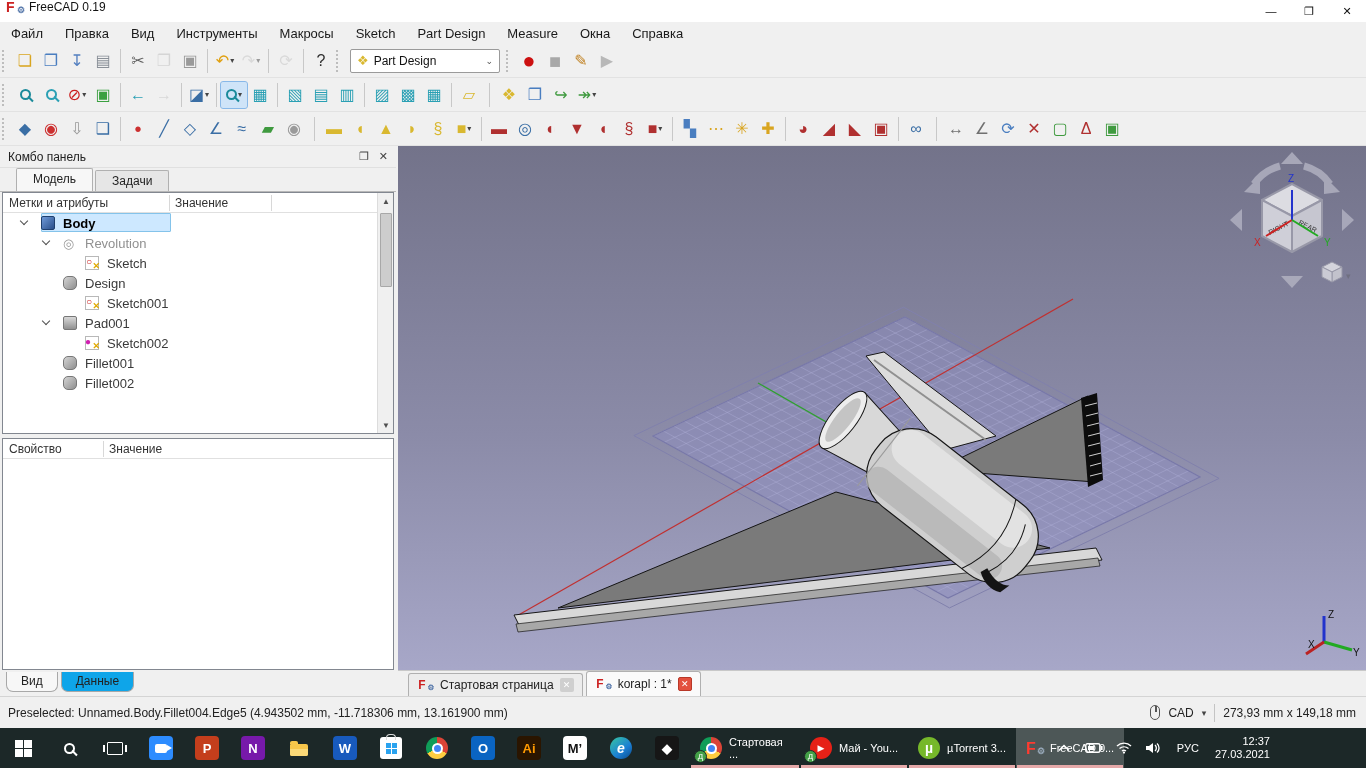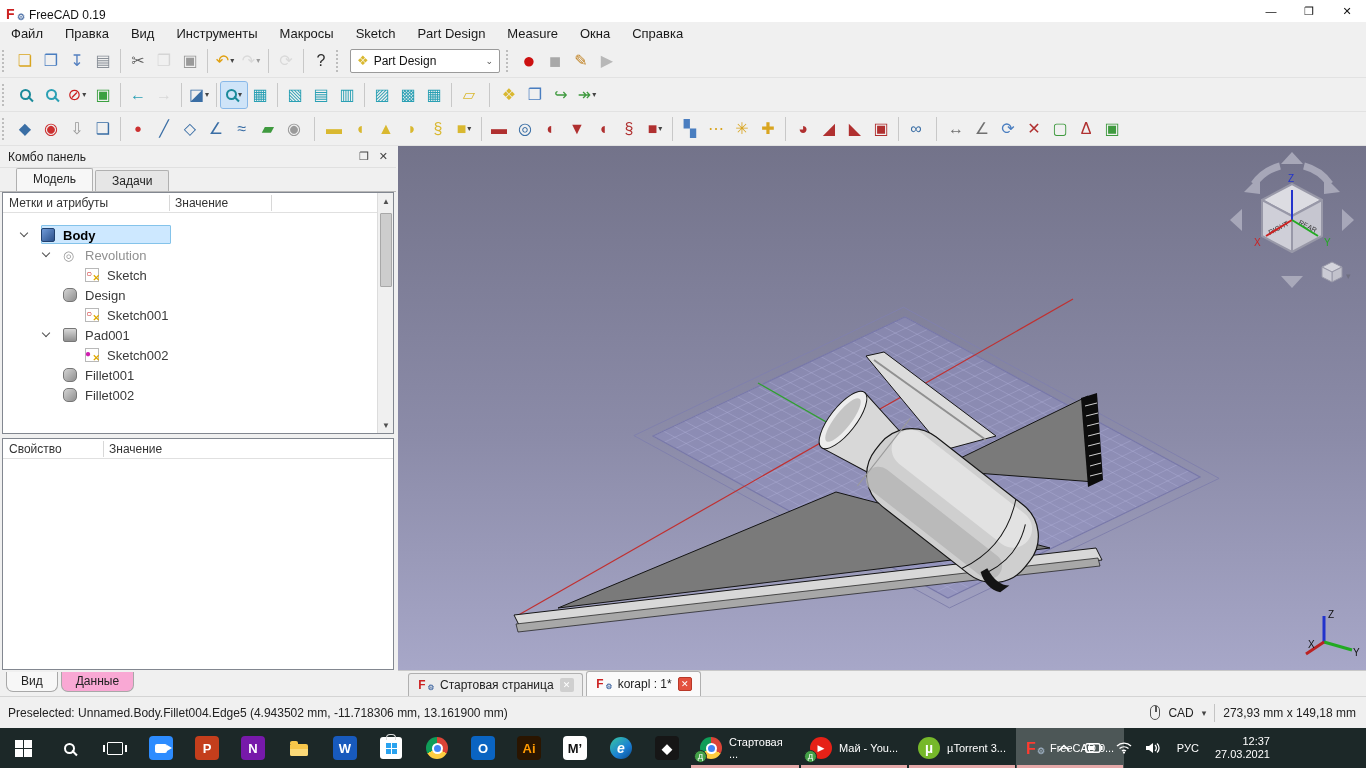--- a/index.html
+++ b/index.html
@@ -1,19 +1,19 @@
 <!DOCTYPE html>
 <html><head>
 <meta charset="utf-8">
 <style>
   * { margin:0; padding:0; box-sizing:border-box; }
   html,body { width:1366px; height:768px; overflow:hidden; font-family:"Liberation Sans", sans-serif; background:#f0f0f0; }
 
   
-  #titlebar { position:absolute; left:0; top:0; width:1366px; height:22px; background:#ffffff; display:flex; align-items:flex-end; }
+  #titlebar { position:absolute; left:0; top:0; width:1366px; height:22px; background:#ffffff; display:flex; align-items:flex-start; }
   .fc { display:inline-block; position:relative; width:17px; height:15px; font-weight:800; font-size:14px; line-height:15px; color:#cc2222; }
   .fc::before { content:"F"; }
   .fc::after { content:"⚙"; position:absolute; font-size:9px; color:#5577aa; right:-2px; bottom:-3px; }
   #titlebar .title { font-size:12px; color:#111; margin-left:6px; }
   #titlebar .fc { margin-left:6px; }
   .wincontrols { margin-left:auto; display:flex; height:22px; }
   .wincontrols span { width:38px; height:22px; display:flex; align-items:center; justify-content:center; font-size:11px; color:#111; }
 
   
   #menubar { position:absolute; left:0; top:22px; width:1366px; height:22px; background:#f0f0f0; display:flex; align-items:center; font-size:13px; color:#1a1a1a; }
@@ -43,21 +43,21 @@
   .cp-header .hic { margin-left:auto; display:flex; gap:10px; padding-right:8px; font-size:11px; color:#444; }
   .cp-tabs { position:absolute; left:0; top:22px; width:396px; height:24px; display:flex; align-items:flex-end; padding-left:16px; border-bottom:1px solid #b8b8b8; }
   .cp-tab { font-size:12px; color:#222; padding:3px 16px; border:1px solid #b0b0b0; border-bottom:none; border-radius:2px 2px 0 0; background:#e6e6e6; margin-right:2px; }
   .cp-tab.active { background:#f7f7f7; height:23px; }
   #treebox { position:absolute; left:2px; top:46px; width:392px; height:242px; background:#fff; border:1px solid #828790; overflow:hidden; }
   .cols { position:relative; height:20px; background:#fff; border-bottom:1px solid #e0e0e0; font-size:12px; color:#333; }
   .cols .c1 { position:absolute; left:6px; top:3px; }
   .cols .c2 { position:absolute; left:172px; top:3px; }
   .cols .dv1 { position:absolute; left:166px; top:2px; width:1px; height:16px; background:#d8d8d8; }
   .cols .dv2 { position:absolute; left:268px; top:2px; width:1px; height:16px; background:#d8d8d8; }
-  #tree-rows { position:absolute; left:0; top:20px; right:16px; bottom:0;margin-top:12px; }
+  #tree-rows { position:absolute; left:0; top:20px; right:16px; bottom:0; }
   .trow { position:relative; height:20px; font-size:13px; }
   .selbg { position:absolute; left:38px; top:0; width:130px; height:19px; background:#cde8ff; border:1px solid #84c3ea; border-radius:1px; }
   .tar { position:absolute; top:7px; width:6px; height:6px; border-right:1.5px solid #505050; border-bottom:1.5px solid #505050; }
   .tar.exp { transform:rotate(45deg); top:5px; }
   .tar.col { transform:rotate(-45deg); }
   .tic { position:absolute; top:3px; width:14px; height:14px; display:inline-block; }
   .tlb { position:absolute; top:3px; color:#3a3a3a; white-space:nowrap; }
   .tlb.b { font-weight:bold; color:#000; }
   .tlb.dm { color:#909090; }
   .ic-body { background:linear-gradient(135deg,#6f9ad8,#2a4f8a); border:1px solid #20406e; border-radius:2px; }
@@ -72,21 +72,21 @@
   .ic-sketch-highlight::before { content:"●"; color:#d020b0; font-size:10px; position:absolute; left:-1px; top:-1px; }
   .ic-sketch-highlight::after { content:"✕"; color:#e0a800; font-size:9px; position:absolute; right:-2px; bottom:-2px; font-weight:bold; }
   .vscroll { position:absolute; right:0; top:0; width:16px; bottom:0; background:#f0f0f0; border-left:1px solid #dcdcdc; }
   .vscroll .up,.vscroll .dn { position:absolute; left:0; width:16px; height:16px; font-size:8px; color:#505050; display:flex; align-items:center; justify-content:center; }
   .vscroll .up { top:0; } .vscroll .dn { bottom:0; }
   .vscroll .thumb { position:absolute; left:2px; width:12px; background:#cdcdcd; border:1px solid #a8a8a8; border-radius:1px; }
   #propbox { position:absolute; left:2px; top:292px; width:392px; height:232px; background:#fff; border:1px solid #828790; }
   #propbox .c2 { left:106px; }
   #propbox .dv1 { left:100px; }
   .south-tabs { position:absolute; left:0; top:526px; width:396px; height:24px; display:flex; padding-left:6px; }
-  .s-tab { font-size:12px; color:#222; padding:2px 14px; border:1px solid #a8a8a8; border-top:none; border-radius:0 0 7px 7px; background:#f9a8d4; margin-right:3px; height:20px; }
+  .s-tab { font-size:12px; color:#222; padding:2px 14px; border:1px solid #a8a8a8; border-top:none; border-radius:0 0 7px 7px; background:#0ea5e9; margin-right:3px; height:20px; }
   .s-tab.active { background:#f7f7f7; }
 
   
   #mdi { position:absolute; left:398px; top:146px; width:968px; height:550px; }
   #viewport { position:absolute; left:0; top:0; width:968px; height:524px; background:linear-gradient(180deg,#73738a 0%,#8b8ba8 55%,#a7a7c8 100%); overflow:hidden; }
   #scene { position:absolute; left:0; top:0; }
   #gridlines line { stroke:#b2b2da; stroke-width:.5; opacity:.75; }
   #navcube { position:absolute; right:8px; top:4px; }
   #navcube text { font-family:"Liberation Sans",sans-serif; }
   #axiscross { position:absolute; right:6px; bottom:8px; }

